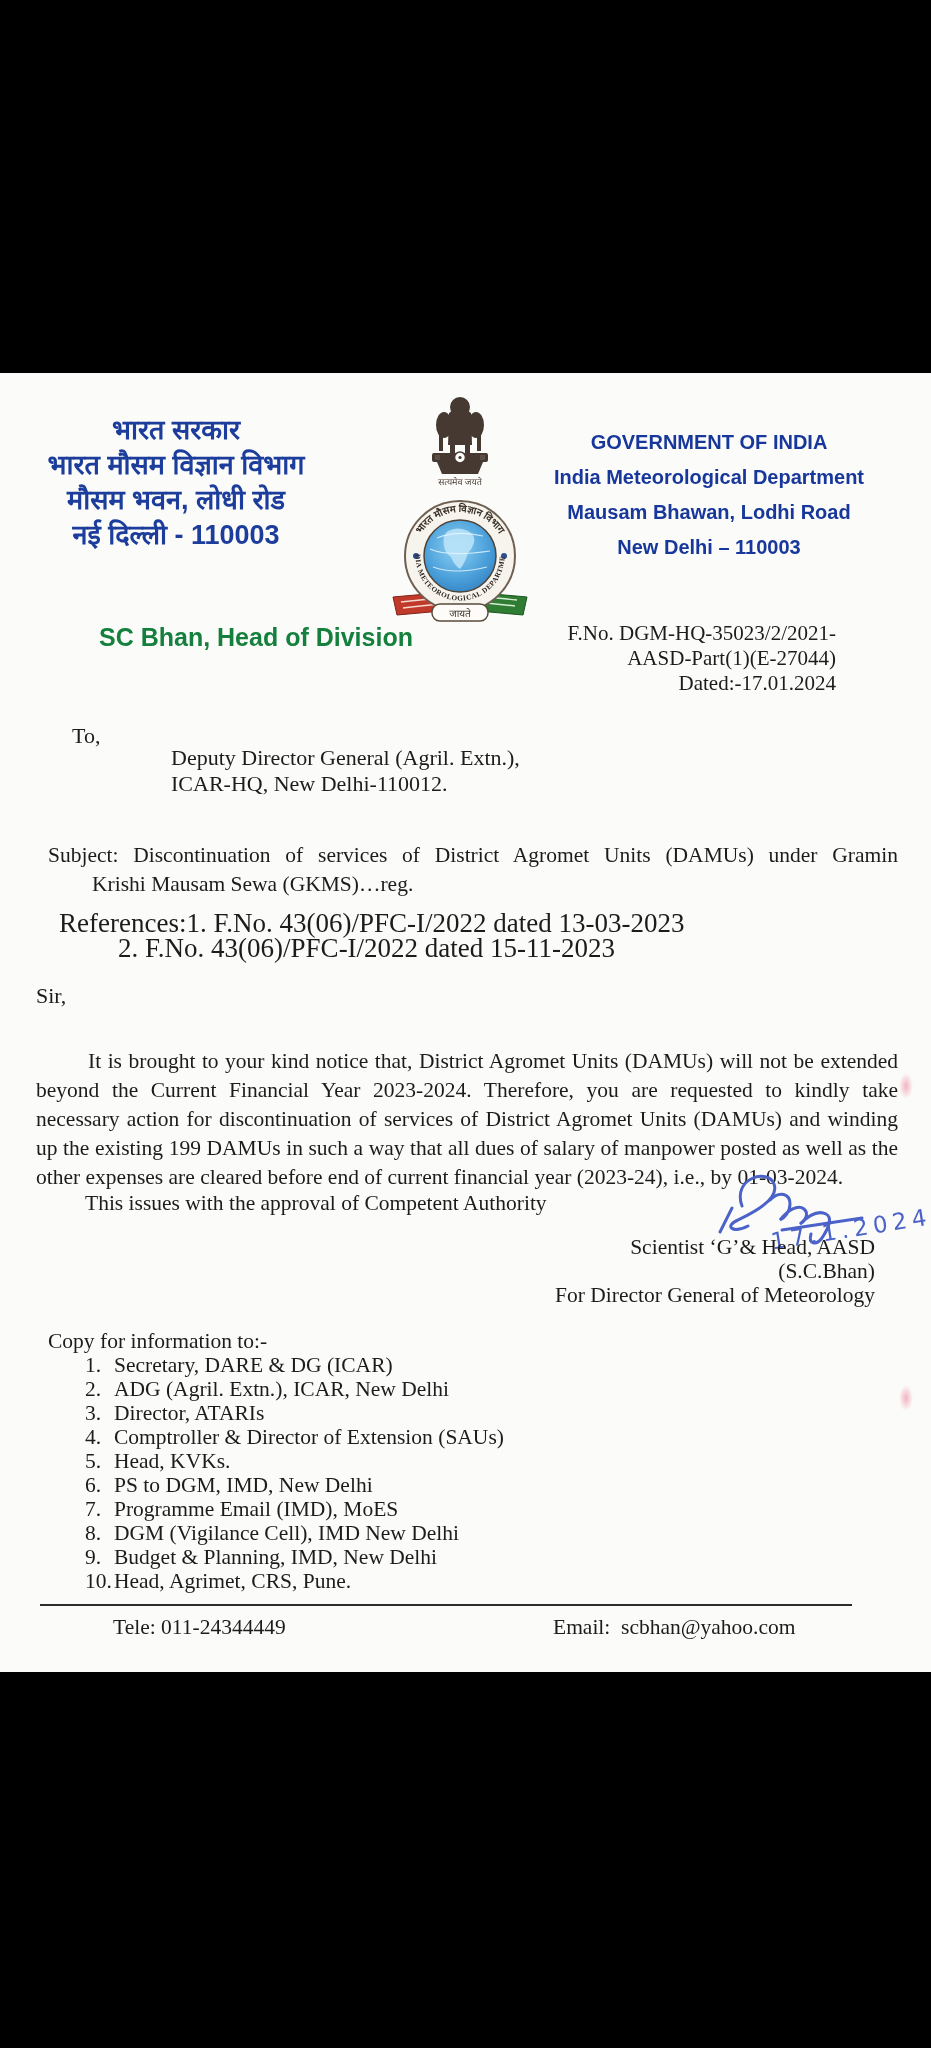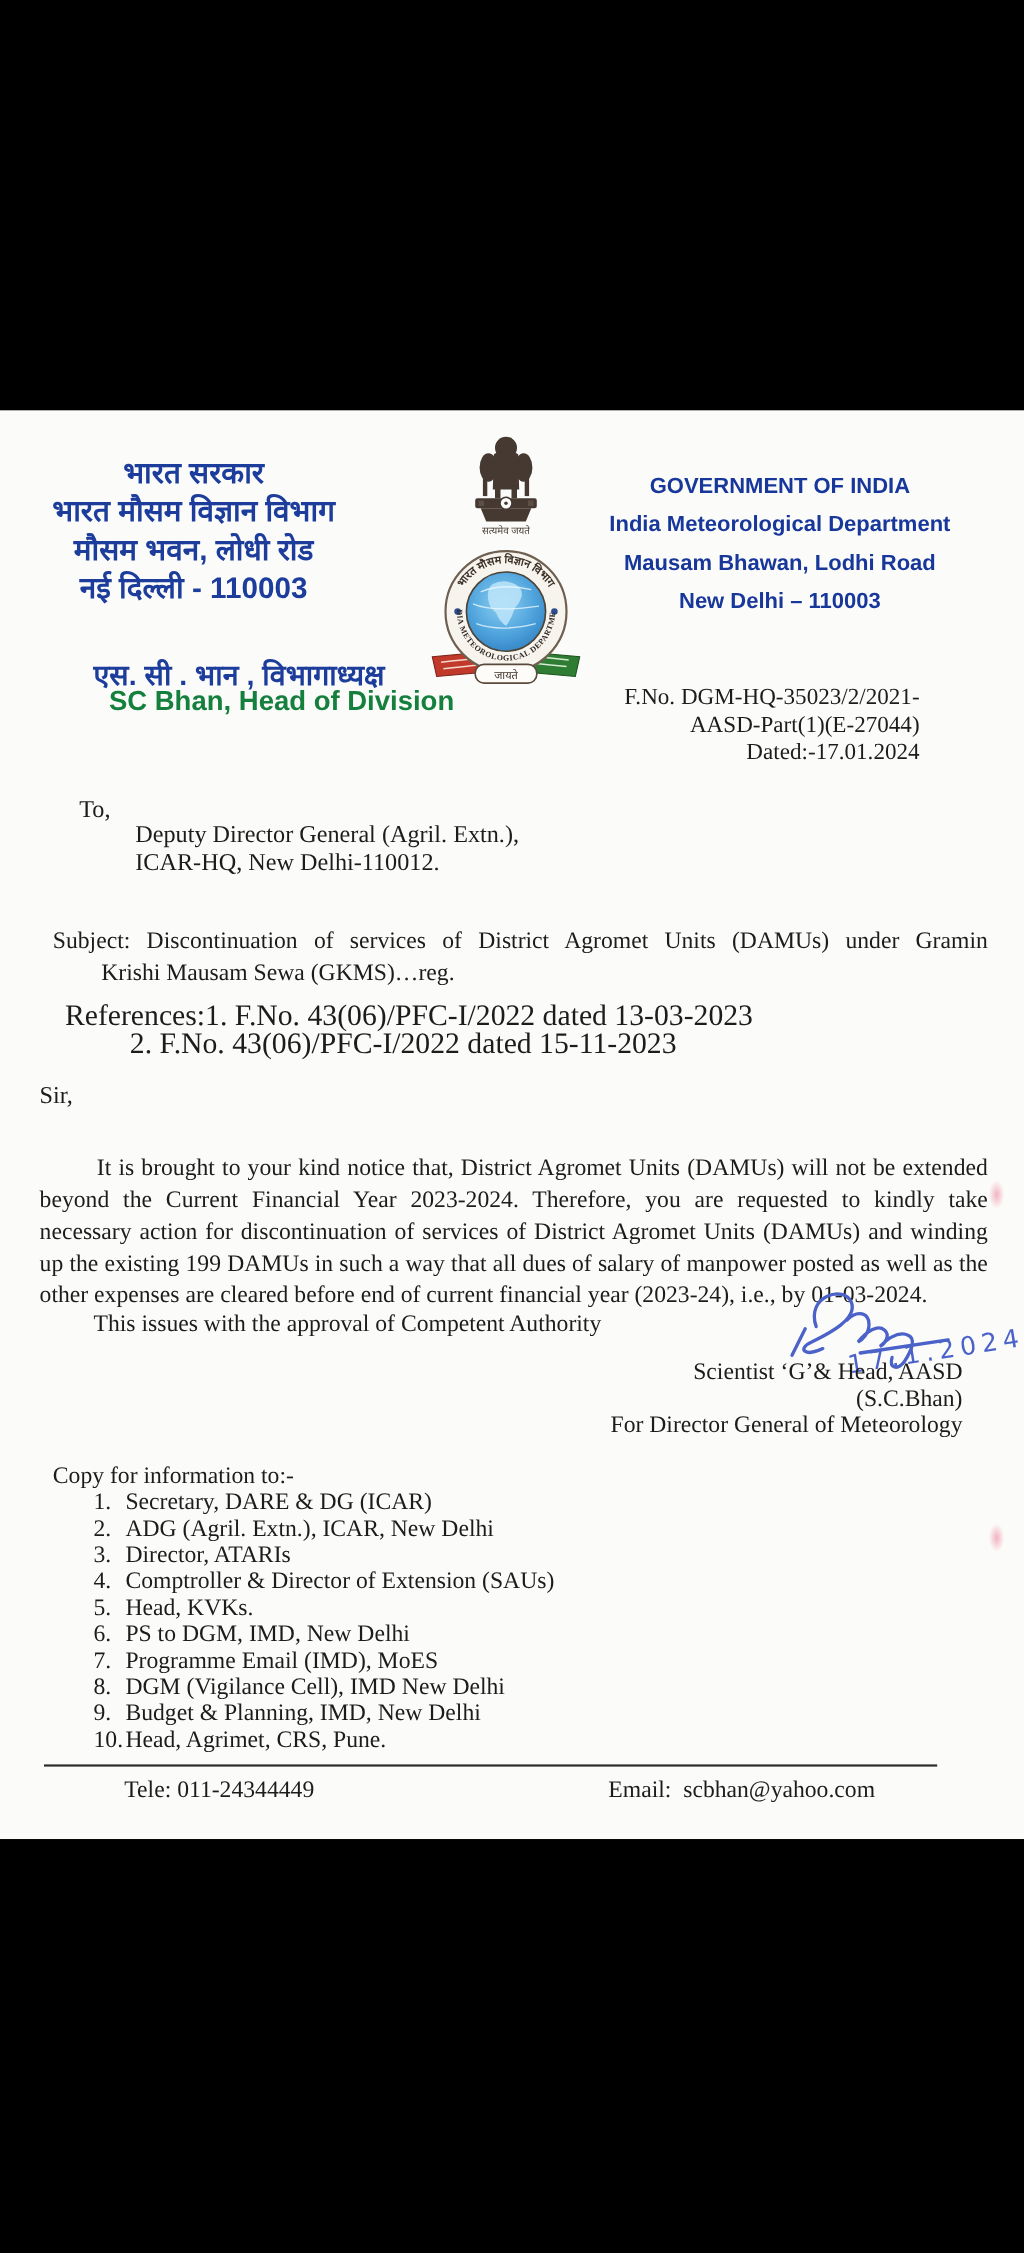--- a/index.html
+++ b/index.html
@@ -19,21 +19,21 @@
   .english-block .ln{font-size:20px;line-height:35px;}
   .officer-hindi{left:85px;top:222px;color:#1c3d9b;font-family:"Liberation Sans", sans-serif;
                  font-weight:bold;font-size:26px;}
   .officer-english{left:99px;top:250px;color:#15803d;font-family:"Liberation Sans", sans-serif;
                    font-weight:bold;font-size:25px;text-align:center;}
   .logo-col{left:385px;top:8px;width:150px;}
   
   .file-block{top:248px;right:95px;text-align:right;font-size:21px;line-height:25px;}
   .to-word{left:52px;top:350px;font-size:22px;margin-left:20px;}
   .recipient{left:123px;top:372px;font-size:22px;}
-  .recipient .ln{line-height:26px;}
+  .recipient .ln{line-height:26px;margin-left:48px;}
   .subject{left:48px;top:468px;width:850px;font-size:21.5px;}
   .subject .l1{text-align:justify;text-align-last:justify;line-height:28px;}
   .subject .l2{padding-left:44px;line-height:30px;}
   .references{left:48px;top:538px;font-size:27px;margin-left:11px;}
   .references .l1{line-height:25px;}
   .references .l2{padding-left:59px;line-height:25px;}
   .sir{left:36px;top:610px;font-size:22px;}
   .body-para{left:36px;top:634px;width:862px;font-size:21.5px;line-height:29px;
              text-align:justify;text-indent:52px;margin-top:40px;}
   .approval{left:85px;top:818px;font-size:21.5px;}
@@ -124,21 +124,20 @@
       </svg>
     </div>
 
     <div class="abs english-block">
         <div class="ln">GOVERNMENT OF INDIA</div>
         <div class="ln">India Meteorological Department</div>
         <div class="ln">Mausam Bhawan, Lodhi Road</div>
         <div class="ln">New Delhi – 110003</div>
       </div>
 
-    <div class="abs officer-hindi">एस. सी . भान , विभागाध्यक्ष</div>
     <div class="abs officer-english">SC Bhan, Head of Division</div>
 
     <div class="abs file-block">
         <div>F.No. DGM-HQ-35023/2/2021-</div>
         <div>AASD-Part(1)(E-27044)</div>
         <div>Dated:-17.01.2024</div>
       </div>
 
     <div class="abs to-word">To,</div>
     <div class="abs recipient">

